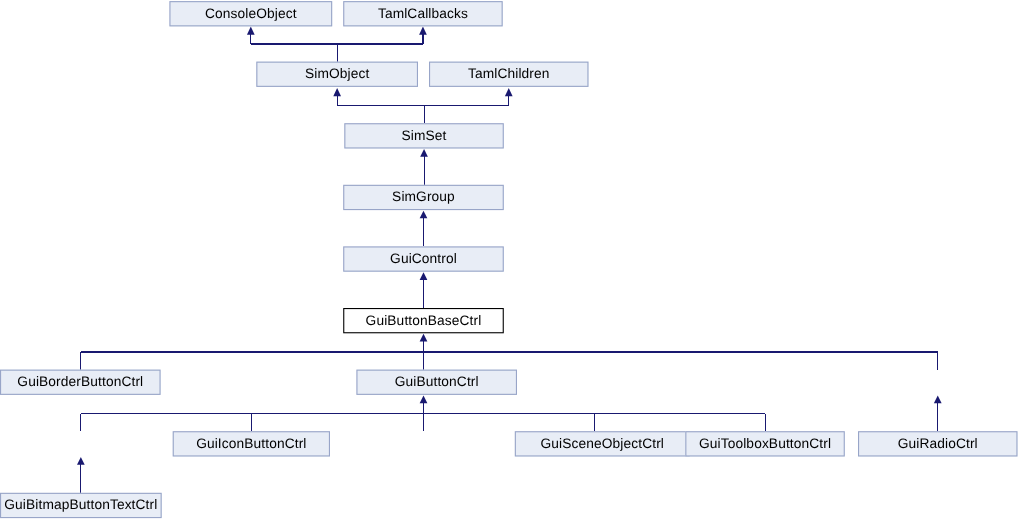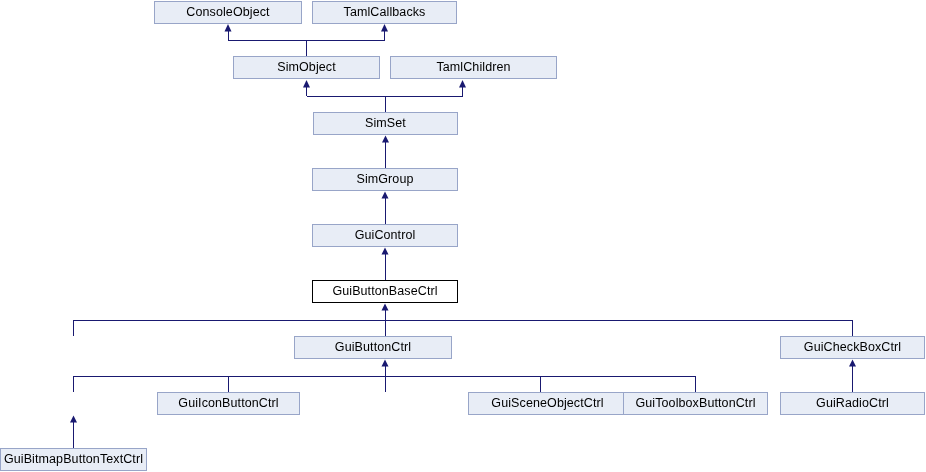--- a/index.html
+++ b/index.html
@@ -92,32 +92,32 @@
     <g>
       <path class="line" d="M73.5 448 V422"></path>
       <path class="head" d="M73.5 415.5 L70 422.5 L77 422.5 Z"></path>
     </g>
   </svg>
 
   <div class="node" style="left:154px; top:1px; width:148px;">ConsoleObject</div>
   <div class="node" style="left:312px; top:1px; width:145px;">TamlCallbacks</div>
 
   <div class="node" style="left:233px; top:56px; width:147px;text-align:center;">SimObject</div>
-  <div class="node" style="left:390px; top:56px; width:167px;">TamlChildren</div>
+  <div class="node" style="left:390px; top:56px; width:145px;">TamlChildren</div>
 
   <div class="node" style="left:313px; top:112px; width:145px;">SimSet</div>
 
   <div class="node" style="left:312px; top:168px; width:146px;">SimGroup</div>
 
   <div class="node" style="left:312px; top:224px; width:146px;">GuiControl</div>
 
   <div class="node current" style="left:312px; top:280px; width:146px;">GuiButtonBaseCtrl</div>
 
-  <div class="node" style="left:294px; top:336px; width:158px;">GuiButtonCtrl</div>
-  <div class="node" style="left:780px; top:336px; width:145px;">GuiCheckBoxCtrl</div>
+  <div class="node" style="left:0px; top:336px; width:146px;">GuiBorderButtonCtrl</div>
+  <div class="node" style="left:324px; top:336px; width:146px;">GuiButtonCtrl</div>
 
   <div class="node" style="left:157px; top:392px; width:143px;">GuiIconButtonCtrl</div>
   <div class="node" style="left:468px; top:392px; width:159px;">GuiSceneObjectCtrl</div>
   <div class="node" style="left:623px; top:392px; width:145px;">GuiToolboxButtonCtrl</div>
   <div class="node" style="left:780px; top:392px; width:145px;">GuiRadioCtrl</div>
 
   <div class="node" style="left:0px; top:448px; width:147px;">GuiBitmapButtonTextCtrl</div>
 
 </div>
 

